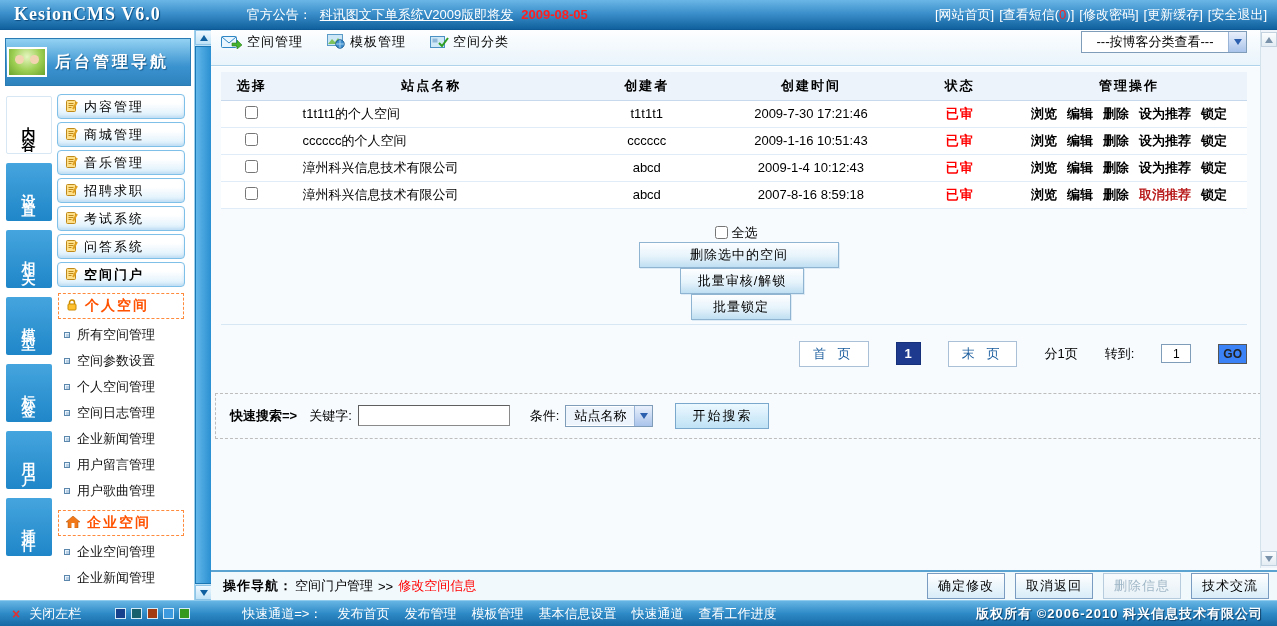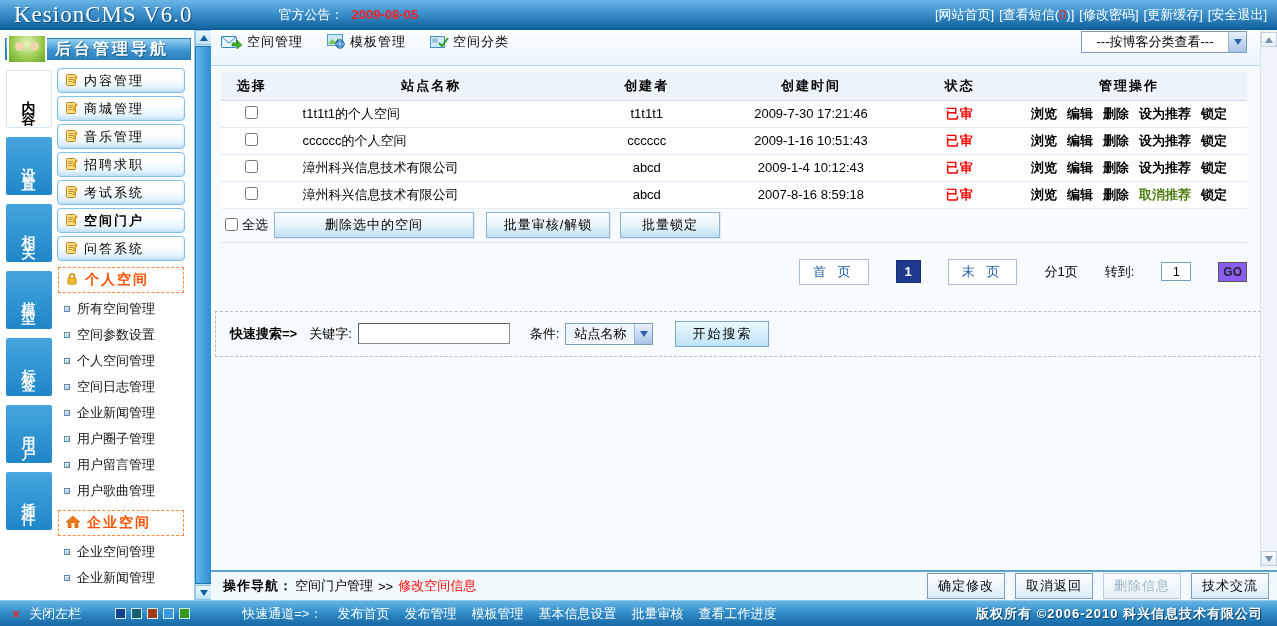--- a/index.html
+++ b/index.html
@@ -4,33 +4,33 @@
 <style>
   * { margin:0; padding:0; box-sizing:border-box; }
   html,body { width:1277px; height:626px; }
   body { position:relative; overflow:hidden; background:#fff;
          font-family:"Liberation Sans", sans-serif; font-size:12px; }
 
   
   .topbar { position:absolute; left:0; top:0; width:1277px; height:30px;
     background:linear-gradient(180deg,#6ab6e6 0%,#3c90cb 45%,#10619d 100%);
     border-bottom:1px solid #0d5996; display:flex; align-items:center; color:#fff; }
-  .brand { font-family:"Liberation Serif", serif; font-weight:normal; font-size:23px;
+  .brand { font-family:"Liberation Serif", serif; font-weight:bold; font-size:18px;
     margin-left:14px; letter-spacing:1px; text-shadow:1px 1px 1px #0c4c80; }
   .announce { margin-left:86px; display:flex; align-items:center; gap:8px; font-size:13px; }
   .announce-link { text-decoration:underline; cursor:pointer; }
   .announce-date { color:#ff1f1f; font-weight:bold; }
   .toplinks { margin-left:auto; margin-right:10px; display:flex; gap:5px; font-size:13px; }
   .toplink { cursor:pointer; white-space:nowrap; }
   .msg-count { color:#ff1f1f; }
 
   
   .sidebar { position:absolute; left:0; top:30px; width:211px; height:570px;
     background:#fff; overflow:hidden; }
-  .sb-header { margin:8px 0 2px 5px; width:186px; height:22px;
+  .sb-header { margin:8px 0 2px 5px; width:186px; height:48px;
     background:linear-gradient(180deg,#93d2f3 0%,#3a92cf 60%,#2e83bd 100%);
     border:1px solid #2a7cb4; display:flex; align-items:center; gap:8px; }
   .avatar { width:40px; height:30px; margin-left:1px; border:2px solid #fff;
     background:radial-gradient(circle at 50% 30%, #e6f5c0 0%, #9cce52 55%, #6aa32c 100%);
     position:relative; }
   .avatar:before, .avatar:after { content:""; position:absolute; border-radius:50%;
     background:#f3d4b0; width:9px; height:9px; top:6px; }
   .avatar:before { left:6px; } .avatar:after { right:6px; }
   .sb-title { color:#fff; font-weight:bold; font-size:16px; letter-spacing:3px;
     text-shadow:1px 1px 1px #1a5e8e; }
@@ -91,41 +91,41 @@
   .table-wrap { margin:6px 30px 0 10px; }
   table { width:100%; border-collapse:collapse; }
   thead th { background:#edf3fa; font-size:13px; font-weight:bold; height:28px;
     border-bottom:1px solid #c7d9ec; letter-spacing:2px; }
   tbody td { height:27px; background:#fff; border-bottom:1px solid #e0ecf8;
     font-size:13px; text-align:center; }
   td.name { text-align:left; padding-left:20px; }
   .c0{width:6%;} .c1{width:29%;} .c2{width:13%;} .c3{width:19%;} .c4{width:10%;} .c5{width:23%;}
   .status { color:#f00; font-weight:bold; letter-spacing:1px; }
   .ops span { margin:0 5px; cursor:pointer; white-space:nowrap;font-weight:bold; }
-  .op-red { color:#4d7c0f; font-weight:bold; }
+  .op-red { color:#b91c1c; font-weight:bold; }
   input[type=checkbox] { width:13px; height:13px; cursor:pointer; }
 
-  .batch { display:flex; align-items:center; margin:0 30px 0 10px; padding:3px 0 4px 4px;
-    border-bottom:1px solid #d7e7f4; background:#f7fbfe; }
+  .batch { display:flex; align-items:center; margin:0 30px 0 10px; padding:15px 0 4px 4px;
+    border-bottom:1px solid #d7e7f4; background:#f7fbfe;flex-direction:column; }
   .batch label { display:flex; align-items:center; gap:4px; font-size:13px; cursor:pointer; }
   .batch-btn { margin-left:12px; border:1px solid #8fb4d2; text-align:center;
     background:linear-gradient(180deg,#fdfeff,#e6f3fb 55%,#bfdff2); padding:3px 0;
     font-size:13px; letter-spacing:1px; cursor:pointer; box-shadow:1px 1px 0 #dcebf5; }
   .w1{width:200px;margin-left:6px;} .w2{width:124px;} .w3{width:100px;margin-left:10px;}
 
   .pager { display:flex; align-items:center; justify-content:flex-end; gap:27px;
     margin:16px 30px 0 10px; font-size:13px; }
   .page-btn { border:1px solid #a9c0d6; background:#fff; color:#1c5e9e;
     padding:3px 13px; cursor:pointer; letter-spacing:4px; }
   .page-cur { background:#1e3a8f; color:#fff; font-weight:bold; padding:3px 8px;
     border:1px solid #16307a; }
   .pager .txt { color:#000; }
   .goto-input { width:30px; height:19px; border:1px solid #7f9db9; text-align:center;
     font-size:12px; }
-  .go-btn { border:1px solid #555; background:#8b5cf6; padding:2px 4px; font-weight:bold;
+  .go-btn { border:1px solid #555; background:#3b82f6; padding:2px 4px; font-weight:bold;
     color:#222; cursor:pointer; font-size:12px; }
 
   .searchbox { margin:26px 6px 0 4px; border:1px dashed #bdbdbd;
     padding:9px 0 9px 14px; display:flex; align-items:center; gap:6px; background:#f7fbfe; }
   .search-title { font-weight:bold; font-size:13px; margin-right:6px; }
   .searchbox .lbl { font-size:13px; }
   .keyword-input { width:152px; height:21px; border:1px solid #8a8a8a;
     border-top-color:#5f5f5f; border-left-color:#5f5f5f; padding:0 4px; }
   .cond .sel-text { width:68px; text-align:center; background:#eef4fc; }
   .search-btn { margin-left:16px; border:1px solid #7aa8cc;
@@ -166,20 +166,21 @@
   .copyright { margin-left:auto; margin-right:14px; font-weight:bold;
     text-shadow:1px 1px 1px #0a3d66; letter-spacing:1px; }
 </style>
 </head>
 <body>
 
 <div class="topbar">
   <div class="brand">KesionCMS V6.0</div>
   <div class="announce">
     <span>官方公告：</span>
+    <span class="announce-link">科讯图文下单系统V2009版即将发</span>
     <span class="announce-date">2009-08-05</span>
   </div>
   <div class="toplinks">
     <span class="toplink">[网站首页]</span>
     <span class="toplink"><span>[查看短信(</span><span class="msg-count">0</span><span>)]</span></span>
     <span class="toplink">[修改密码]</span>
     <span class="toplink">[更新缓存]</span>
     <span class="toplink">[安全退出]</span>
   </div>
 </div>
@@ -233,35 +234,35 @@
         <span>招聘求职</span>
       </div>
       <div class="sb-btn">
         <span><svg width="12" height="13">
               <rect x="0.5" y="1.5" width="9" height="11" rx="1" fill="#ffe08a" stroke="#c08a1a"></rect>
               <path d="M2.5 4.5 h5 M2.5 6.5 h5 M2.5 8.5 h3" stroke="#c08a1a" stroke-width="1"></path>
               <path d="M7 10 L11 3" stroke="#e0a020" stroke-width="2"></path>
             </svg></span>
         <span>考试系统</span>
       </div>
+      <div class="sb-btn">
+        <span><svg width="12" height="13">
+              <rect x="0.5" y="1.5" width="9" height="11" rx="1" fill="#ffe08a" stroke="#c08a1a"></rect>
+              <path d="M2.5 4.5 h5 M2.5 6.5 h5 M2.5 8.5 h3" stroke="#c08a1a" stroke-width="1"></path>
+              <path d="M7 10 L11 3" stroke="#e0a020" stroke-width="2"></path>
+            </svg></span>
+        <span>问答系统</span>
+      </div>
       <div class="sb-btn active">
         <span><svg width="12" height="13">
               <rect x="0.5" y="1.5" width="9" height="11" rx="1" fill="#ffe08a" stroke="#c08a1a"></rect>
               <path d="M2.5 4.5 h5 M2.5 6.5 h5 M2.5 8.5 h3" stroke="#c08a1a" stroke-width="1"></path>
               <path d="M7 10 L11 3" stroke="#e0a020" stroke-width="2"></path>
             </svg></span>
         <span>空间门户</span>
-      </div>
-      <div class="sb-btn">
-        <span><svg width="12" height="13">
-              <rect x="0.5" y="1.5" width="9" height="11" rx="1" fill="#ffe08a" stroke="#c08a1a"></rect>
-              <path d="M2.5 4.5 h5 M2.5 6.5 h5 M2.5 8.5 h3" stroke="#c08a1a" stroke-width="1"></path>
-              <path d="M7 10 L11 3" stroke="#e0a020" stroke-width="2"></path>
-            </svg></span>
-        <span>问答系统</span>
       </div>
 
       <div class="sb-section">
         <span><svg width="12" height="12">
               <path d="M3.5 5 V3.5 a2.5 2.5 0 0 1 5 0 V5" fill="none" stroke="#c98a00" stroke-width="1.5"></path>
               <rect x="2" y="5" width="8" height="6" rx="1" fill="#ffc12e" stroke="#c98a00"></rect>
             </svg></span>
         <span>个人空间</span>
       </div>
       <div class="sb-item">
@@ -276,24 +277,20 @@
         <span class="bullet"></span>
         <span>个人空间管理</span>
       </div>
       <div class="sb-item">
         <span class="bullet"></span>
         <span>空间日志管理</span>
       </div>
       <div class="sb-item">
         <span class="bullet"></span>
         <span>企业新闻管理</span>
-      </div>
-      <div class="sb-item">
-        <span class="bullet"></span>
-        <span>用户圈子管理</span>
       </div>
       <div class="sb-item">
         <span class="bullet"></span>
         <span>用户留言管理</span>
       </div>
       <div class="sb-item">
         <span class="bullet"></span>
         <span>用户歌曲管理</span>
       </div>
 
@@ -487,17 +484,17 @@
     <span class="swatch" style="background: rgb(163, 60, 17);"></span>
     <span class="swatch" style="background: rgb(62, 154, 223);"></span>
     <span class="swatch" style="background: rgb(54, 153, 31);"></span>
   </div>
   <div class="quick">
     <span class="qlabel">快速通道=&gt;：</span>
     <span>发布首页</span>
     <span>发布管理</span>
     <span>模板管理</span>
     <span>基本信息设置</span>
-    <span>批量审核</span>
+    <span>快速通道</span>
     <span>查看工作进度</span>
   </div>
   <div class="copyright">版权所有 ©2006-2010 科兴信息技术有限公司</div>
 </div>
 
 </body></html>

